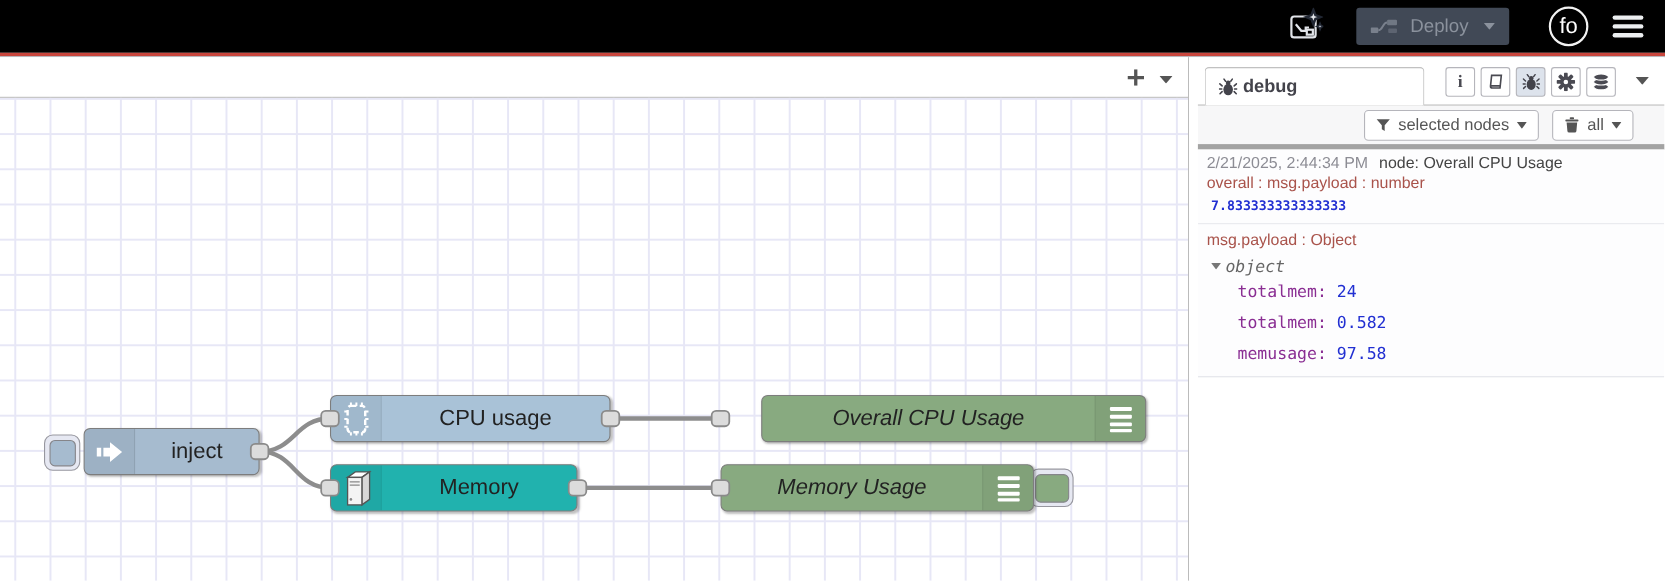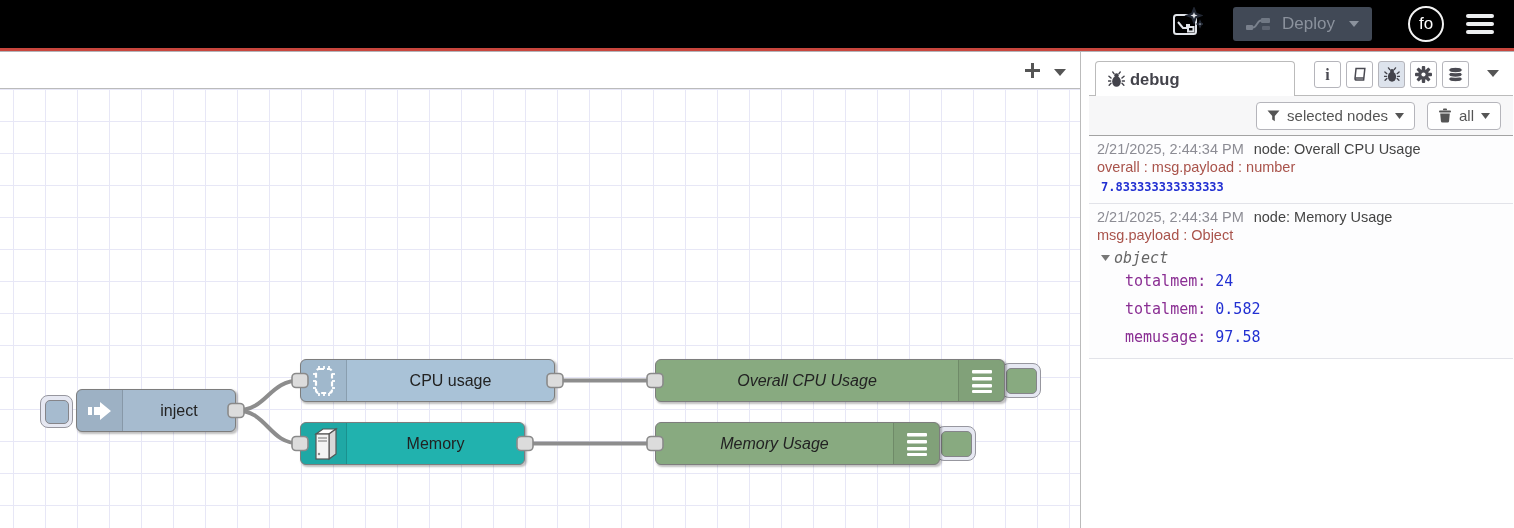--- a/index.html
+++ b/index.html
@@ -3,42 +3,42 @@
 <meta charset="utf-8">
 <style>
   * { box-sizing: border-box; margin: 0; padding: 0; }
   html,body { width:1514px; height:528px; overflow:hidden; font-family:"Liberation Sans",sans-serif; background:#fff; }
 
   
   .header { height:48px; background:#000000; display:flex; align-items:center; justify-content:flex-end; padding-right:20px; }
   .hdr-icon { width:34px; height:34px; margin-right:30px; display:flex; align-items:center; justify-content:center; cursor:pointer; }
   .deploy-btn { height:34px; background:#414956; border-radius:3px; display:flex; align-items:center; padding:0 13px; margin-right:36px; cursor:default; }
   .deploy-btn .dlabel { color:#8b929d; font-size:17px; margin:0 14px 0 10px; }
-  .avatar { width:36px; height:36px; border:2.5px solid #f2f2f2; border-radius:50%; display:flex; align-items:center; justify-content:center; color:#fff; font-size:17px; margin-right:22px; cursor:pointer; }
+  .avatar { width:36px; height:36px; border:2.5px solid #f2f2f2; border-radius:50%; display:flex; align-items:center; justify-content:center; color:#fff; font-size:20px; margin-right:22px; cursor:pointer; }
   .hamburger { width:28px; display:flex; flex-direction:column; gap:4.5px; cursor:pointer; }
   .hamburger span { height:3.5px; background:#eceef0; border-radius:2px; }
   .red-line { height:3px; background:#c9463d; }
   .gray-line { height:1px; background:#b3b3b8; }
 
   
   .main { display:flex; height:476px; }
   .canvas-area { width:1081px; border-right:1px solid #bbb; display:flex; flex-direction:column; }
   .splitter { width:8px; background:#fff; cursor:col-resize; }
   .sidebar { width:424px; display:flex; flex-direction:column; }
 
   
   .canvas-tabbar { height:37px; background:#fff; border-bottom:1px solid #bbb; position:relative; }
   .tabbar-plus { position:absolute; right:40px; top:11px; cursor:pointer; }
   .tabbar-caret { position:absolute; right:14px; top:17px; cursor:pointer; }
   .canvas { flex:1; position:relative; background:#fff;
     background-image: linear-gradient(#e7e7f6 1.5px, transparent 1.5px), linear-gradient(90deg, #e7e7f6 1.5px, transparent 1.5px);
     background-size:32px 32px; background-position:13px 0; overflow:hidden; }
 
   .node { position:absolute; height:43px; border:1.5px solid #7d7d7d; border-radius:6px; display:flex; align-items:center;
-    box-shadow:1.5px 1.5px 2px rgba(0,0,0,.25); font-size:16px; color:#222; z-index:2; cursor:move; }
+    box-shadow:1.5px 1.5px 2px rgba(0,0,0,.25); font-size:20px; color:#222; z-index:2; cursor:move; }
   .node .label { flex:1; text-align:center; padding:0 6px; white-space:nowrap; }
   .icon-region { width:46px; height:100%; display:flex; align-items:center; justify-content:center; }
   .icon-region.left  { border-right:1px solid rgba(0,0,0,.14); background:rgba(0,0,0,.05); border-radius:4px 0 0 4px; }
   .icon-region.right { border-left:1px solid rgba(0,0,0,.14); background:rgba(0,0,0,.05); border-radius:0 4px 4px 0; }
   .italic { font-style:italic; }
   .n-inject { background:#a6bbcf; }
   .n-cpu { background:#a9c2d7; }
   .n-memory { background:#21b2ae; }
   .n-green { background:#88aa80; }
 
@@ -52,21 +52,21 @@
   
   .sb-header { height:44px; background:#fff; border-bottom:1px solid #bbb; position:relative; }
   .sb-tab { position:absolute; left:6px; bottom:-1px; width:200px; height:35px; background:#fff; border:1px solid #bbb; border-bottom:none;
     border-radius:4px 4px 0 0; display:flex; align-items:center; padding-left:12px; gap:5px; font-weight:bold; font-size:16.5px; color:#43434b; cursor:pointer; }
   .sb-iconbtns { position:absolute; right:44px; top:9px; display:flex; gap:5px; }
   .iconbtn { width:27px; height:27px; background:#fff; border:1px solid #b5b5bb; border-radius:3px; display:flex; align-items:center; justify-content:center; cursor:pointer; }
   .iconbtn.active { background:#dde3ec; }
   .iconbtn .i-glyph { font-family:"Liberation Serif",serif; font-weight:bold; font-size:16px; color:#4a4a52; }
   .sb-header-caret { position:absolute; right:14px; top:18px; cursor:pointer; }
 
-  .sb-toolbar { height:40px; background:#f7f7f8; border-bottom:1px solid #a3a3a3; display:flex; align-items:center; justify-content:flex-end; gap:12px; padding-right:12px; }
+  .sb-toolbar { height:40px; background:#f7f7f8; border-bottom:5px solid #a3a3a3; display:flex; align-items:center; justify-content:flex-end; gap:12px; padding-right:28px; }
   .toolbtn { height:28px; background:#fff; border:1px solid #b5b5bb; border-radius:4px; display:flex; align-items:center; gap:7px; padding:0 10px; font-size:15px; color:#555; cursor:pointer; }
 
   .messages { flex:1; background:#fff; overflow:hidden; }
   .msg { background:#fdfdfe; border-bottom:1px solid #e2e3e9; padding:5px 8px 7px 8px; }
   .msg-meta { font-size:14.5px; color:#8c8c94; }
   .msg-node { color:#444; margin-left:10px; }
   .msg-prop { font-size:14.5px; color:#a9534b; margin-top:2px; }
   .msg-value { font-family:"DejaVu Sans Mono",monospace; font-size:12px; font-weight:600; color:#2230d2; margin:5px 0 2px 4px; }
   .obj-row { display:flex; align-items:center; gap:4px; margin:6px 0 0 4px; cursor:pointer; }
   .obj-label { font-family:"DejaVu Sans Mono",monospace; font-style:italic; font-size:15px; color:#666; }
@@ -179,21 +179,21 @@
             <polygon points="21,8 28,3 28,28 21,33" fill="#d8d8d8" stroke="#555" stroke-width="1.2"></polygon>
             <rect x="8" y="8" width="13" height="25" fill="#f4f4f4" stroke="#555" stroke-width="1.2"></rect>
             <line x1="10" y1="12" x2="19" y2="12" stroke="#888" stroke-width="1.2"></line>
             <line x1="10" y1="15" x2="19" y2="15" stroke="#888" stroke-width="1.2"></line>
             <circle cx="11" cy="28" r="1.2" fill="#888"></circle>
           </svg>
         </div>
         <span class="label">Memory</span>
       </div>
 
-      <div class="node n-green" style="left:655px; top:270px; width:350px;">
+      <div class="node n-green" style="left:692px; top:270px; width:350px;">
         <span class="label italic">Overall CPU Usage</span>
         <div class="icon-region right">
           <svg width="24" height="28" viewBox="0 0 24 28">
             <g fill="#fff">
               <rect x="2" y="3" width="20" height="3.6" rx="1"></rect>
                 <rect x="2" y="10" width="20" height="3.6" rx="1"></rect>
               <rect x="2" y="17" width="20" height="3.6" rx="1"></rect>
                 <rect x="2" y="23" width="20" height="3" rx="1"></rect>
             </g>
           </svg>
@@ -340,23 +340,20 @@
 
       <div class="msg">
         <div class="msg-meta">
           <span>2/21/2025, 2:44:34 PM</span><span class="msg-node">node: Overall CPU Usage</span>
         </div>
         <div class="msg-prop">overall : msg.payload : number</div>
         <div class="msg-value">7.833333333333333</div>
       </div>
 
       <div class="msg">
-        <div class="msg-meta">
-          <span>2/21/2025, 2:44:34 PM</span><span class="msg-node">node: Memory Usage</span>
-        </div>
         <div class="msg-prop">msg.payload : Object</div>
         <div class="obj-row">
           <svg width="9" height="6" viewBox="0 0 9 6">
             <path d="M0 0 h9 l-4.5 6 z" fill="#777"></path>
           </svg>
           <span class="obj-label">object</span>
         </div>
         <div class="kv">
           <span class="k">totalmem: </span><span class="v">24</span>
         </div>

